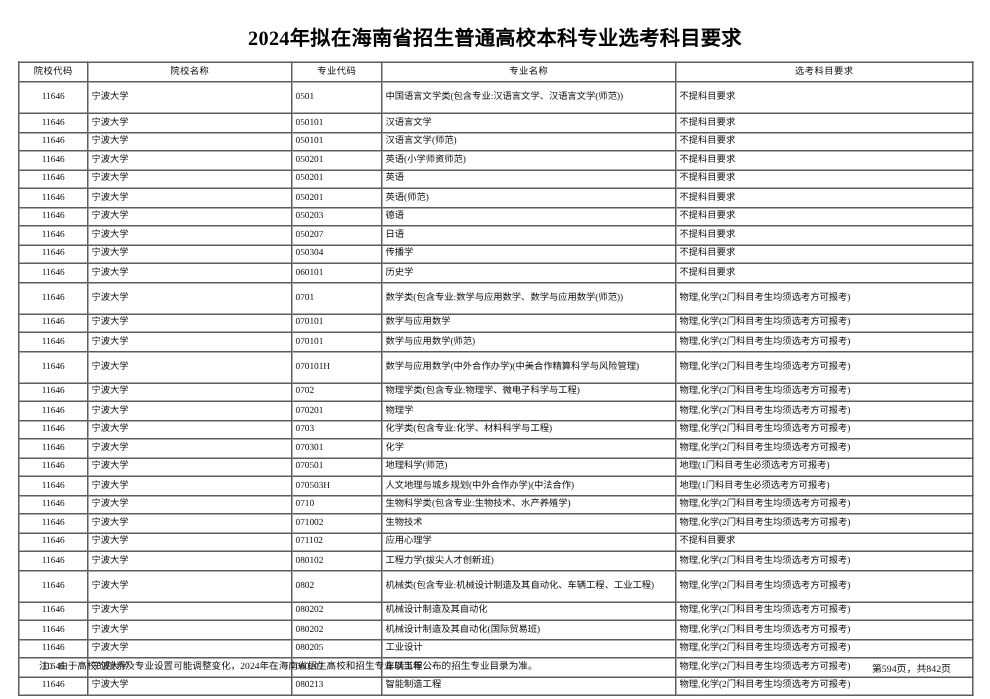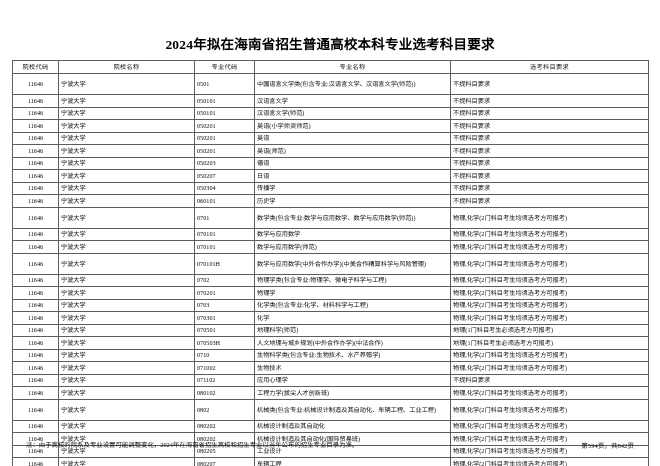--- a/index.html
+++ b/index.html
@@ -21,21 +21,21 @@
     height: 466px;
     box-sizing: border-box;
     padding: 0 12px;
   }
   .doc-title {
     text-align: center;
     font-size: 13.5px;
     font-weight: bold;
     letter-spacing: 0.2px;
     margin: 0;
-    padding-top: 33px;
+    padding-top: 14px;
     padding-bottom: 7px;
     color: #000;
   }
   table.grid {
     border-collapse: collapse;
     table-layout: fixed;
     width: 636px;
     margin: 0 auto;
     font-size: 6.2px;
     line-height: 1.28;

